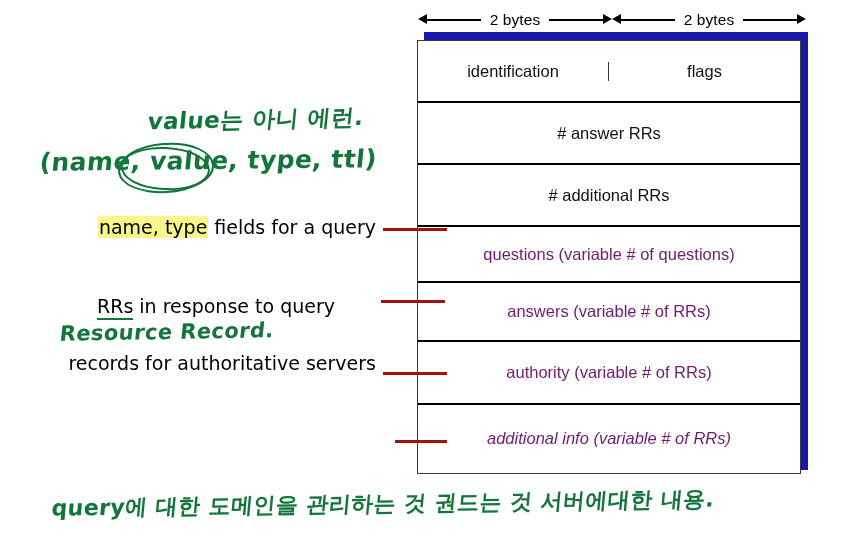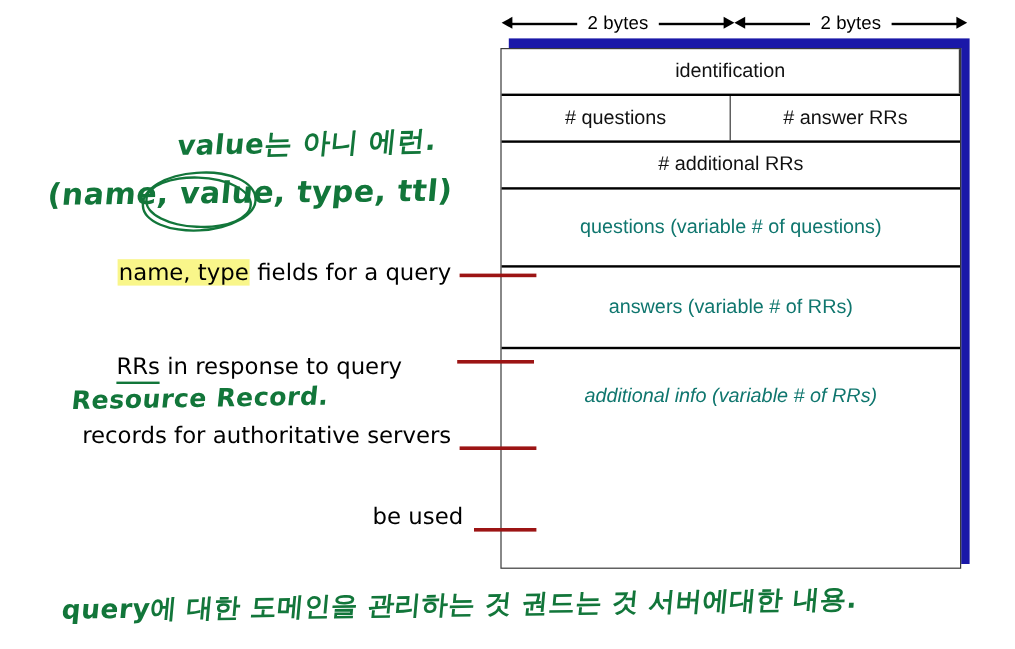--- a/index.html
+++ b/index.html
@@ -82,44 +82,45 @@
     height: 434px;
     border: 1.6px solid #3a3a3a;
     background: #ffffff;
     box-sizing: border-box;
     display: flex;
     flex-direction: column;
   }
   .hdr-row {
     display: flex;
     flex: 0 0 auto;
-    height: 39px;
+    height: 62px;
     border-bottom: 2.6px solid #000000;
     box-sizing: border-box;
+    align-items: center;
   }
   .hdr-cell {
     flex: 1 1 50%;
     display: flex;
     align-items: center;
     justify-content: center;
     font-family: "Liberation Sans", sans-serif;
     font-size: 16.5px;
     color: #111;
     box-sizing: border-box;
   }
   .hdr-cell.left { border-right: 1.6px solid #3a3a3a; }
 
   .sec-row {
     display: flex;
     align-items: center;
     justify-content: center;
     box-sizing: border-box;
     font-family: "Liberation Sans", sans-serif;
     font-size: 16.5px;
-    color: #0f766e;
+    color: #701a75;
     border-bottom: 2.6px solid #000000;
   }
   .sec-row.questions   { height: 65px; }
   .sec-row.answers     { height: 68px; }
   .sec-row.authority   { height: 72px; }
   .sec-row.additional  { height: 79px; border-bottom: none; font-style: italic; }
 
   
   .callout {
     position: absolute;
@@ -202,53 +203,53 @@
     <span class="label">2 bytes</span>
   </div>
 </div>
 
 <div id="packet-shadow"></div>
 
 <div id="packet-table">
 
   <div class="hdr-row">
     <div class="hdr-cell left">identification</div>
+    <div class="hdr-cell right">flags</div>
   </div>
 
   <div class="hdr-row">
-    <div class="hdr-cell left"># questions</div>
     <div class="hdr-cell right"># answer RRs</div>
   </div>
 
   <div class="hdr-row">
     <div class="hdr-cell right"># additional RRs</div>
   </div>
 
   <div class="sec-row questions">questions (variable # of questions)</div>
   <div class="sec-row answers">answers (variable # of RRs)</div>
+  <div class="sec-row authority">authority (variable # of RRs)</div>
   <div class="sec-row additional">additional info (variable # of RRs)</div>
 </div>
 
 <div class="leader" style="left:383px; top:228px; width:64px;"></div>
 <div class="leader" style="left:381px; top:300px; width:64px;"></div>
 <div class="leader" style="left:383px; top:372px; width:64px;"></div>
 <div class="leader" style="left:395px; top:440px; width:52px;"></div>
 
 <div class="callout" style="left:56px; top:216px; width:320px;">
   <span class="hl-yellow">name, type</span><span> fields  for a query</span>
 </div>
 
 <div class="callout" style="left:56px; top:295px; width:320px;text-align:center;">
   <span class="u-green">RRs</span><span> in response to query</span>
 </div>
 
 <div class="callout" style="left:26px; top:352px; width:350px;">records for authoritative servers</div>
 
 <div class="callout" style="left:26px; top:420px; width:360px;">
-  <div>be used</div>
 </div>
 
 <div class="ink" id="ink-value-note">value는 아니 에런.</div>
 
 <div class="ink" id="ink-tuple">(name, value, type, ttl)</div>
 <div id="ink-circle"></div>
 <div id="ink-circle-2"></div>
 
 <div class="ink" id="ink-resource">Resource Record.</div>
 

